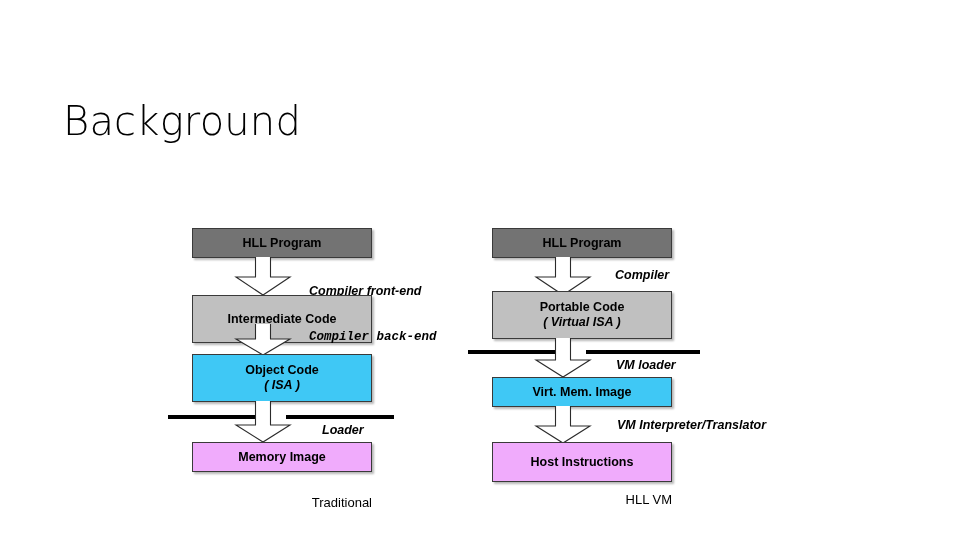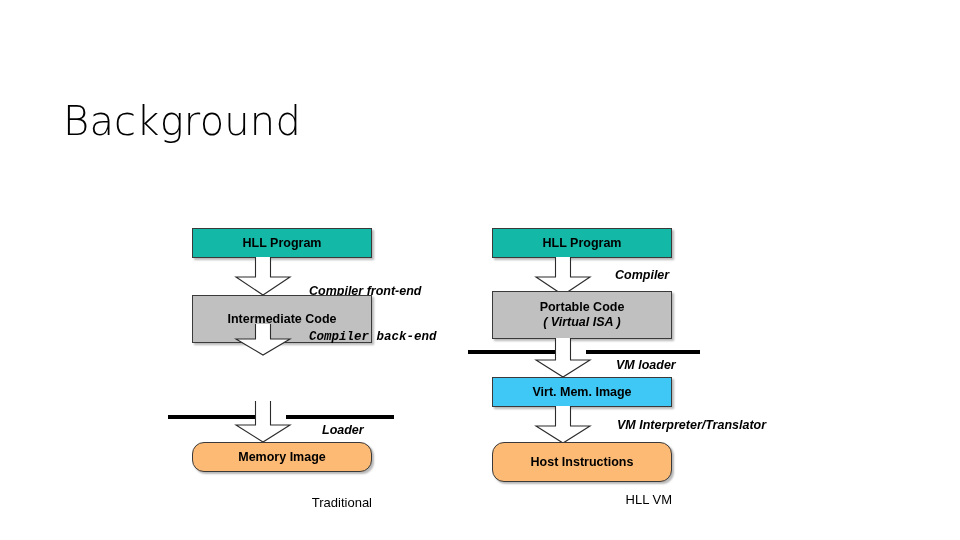--- a/index.html
+++ b/index.html
@@ -57,24 +57,24 @@
     font-family: "Liberation Sans", sans-serif;
     font-weight: bold;
     font-size: 12.5px;
     line-height: 15px;
     color: #000000;
     box-shadow: 2px 2px 2px rgba(0,0,0,0.28);
   }
   .node .ln { display: block; white-space: nowrap; }
   .node .ital { font-style: italic; }
 
-  .fill-orange { background: #14b8a6; }
+  .fill-orange { background: #737373; }
   .fill-gray   { background: #C0C0C0; }
   .fill-cyan   { background: #3FC8F5; }
-  .fill-yellow { background: #fdba74; border-radius: 12px; }
+  .fill-yellow { background: #f0abfc; }
 
   
   .arrow { position: absolute; }
   .arrow svg { display: block; overflow: visible; }
 
   
   .rule {
     position: absolute;
     background: #000000;
     height: 4px;
@@ -128,20 +128,24 @@
       <span class="ln">Intermediate Code</span>
     </div>
 
     <div class="arrow" style="left:228px; top:280px;">
       <svg width="70" height="32" viewBox="0 0 70 32">
         <path d="M27.5 0 L27.5 15 L8 15 L35 31 L62 15 L42.5 15 L42.5 0" fill="#ffffff" stroke="#2b2b2b" stroke-width="1.1" stroke-linejoin="miter"></path>
       </svg>
     </div>
     <div class="edge-label" style="left:309px; top:286px;font-family:Liberation Mono, monospace;">Compiler back-end</div>
 
+    <div class="node fill-cyan" style="left:192px; top:310px; width:180px; height:48px;">
+      <span class="ln">Object Code</span>
+      <span class="ln ital">( ISA )</span>
+    </div>
 
     <div class="rule" style="left:168px; top:371px; width:88px;"></div>
     <div class="rule" style="left:286px; top:371px; width:108px;"></div>
 
     <div class="arrow" style="left:228px; top:357px;">
       <svg width="70" height="42" viewBox="0 0 70 42">
         <path d="M27.5 0 L27.5 24 L8 24 L35 41 L62 24 L42.5 24 L42.5 0" fill="#ffffff" stroke="#2b2b2b" stroke-width="1.1" stroke-linejoin="miter"></path>
       </svg>
     </div>
     <div class="edge-label" style="left:322px; top:379px;">Loader</div>

